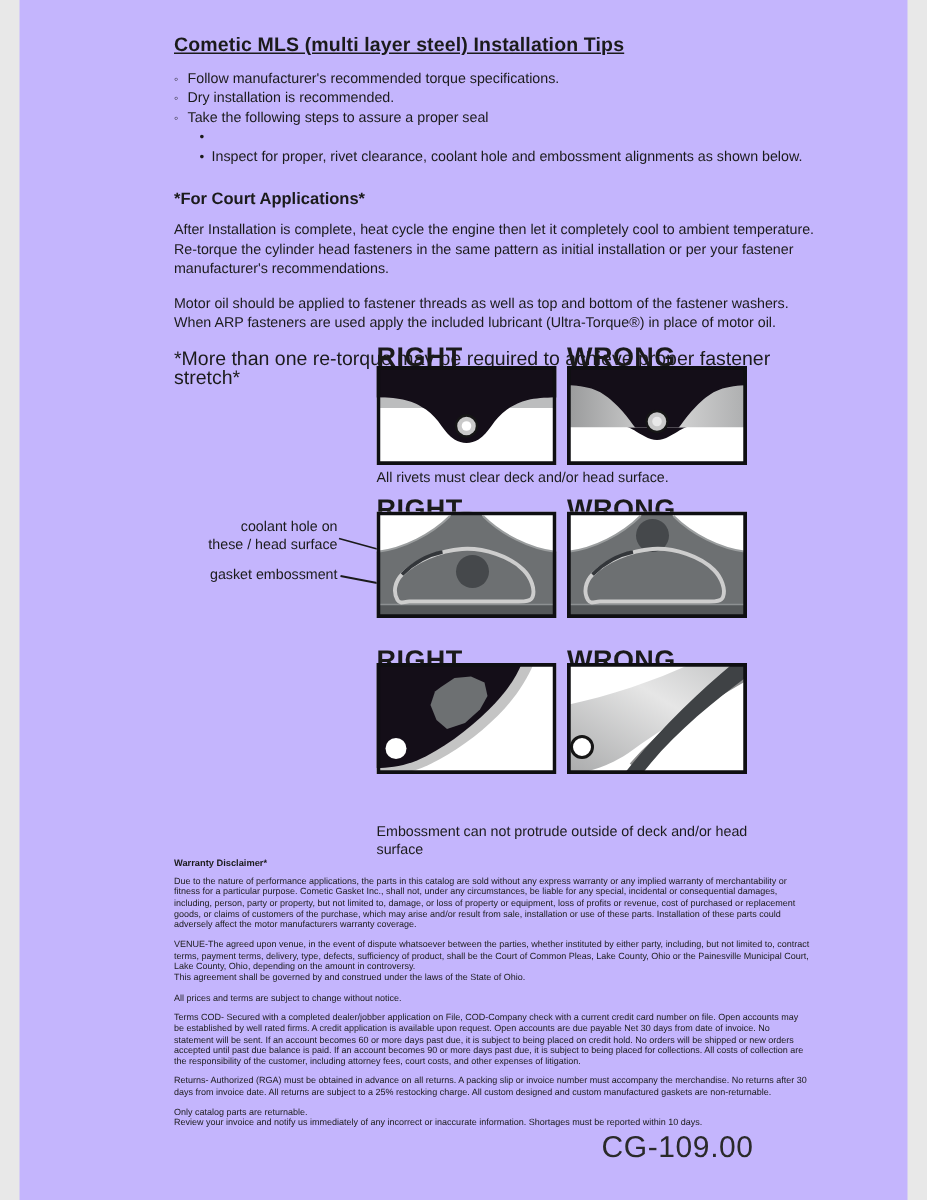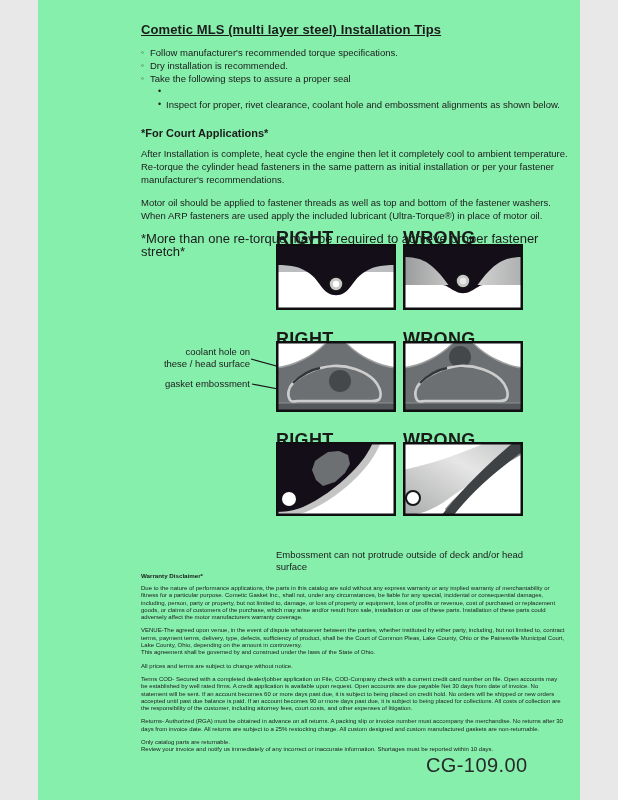--- a/index.html
+++ b/index.html
@@ -1,17 +1,17 @@
 <!DOCTYPE html>
 <html><head>
 <meta charset="utf-8">
 <style>
   html,body{margin:0;padding:0;background:#e8e8e8;}
   .page{
-    position:relative;width:542px;height:800px;background:#86efac;
+    position:relative;width:592px;height:800px;background:#c4b5fd;
     font-family:"Liberation Sans", sans-serif;color:#1b1b1b;overflow:hidden;
     margin:0 auto;
   }
   
   .content{position:absolute;left:103px;top:22px;width:430px;}
   .doc-title{
     font-size:13px;font-weight:bold;text-decoration:underline;
     letter-spacing:.1px;margin:0 0 9px 0;
   }
   .bullets{margin:0;padding:0;list-style:none;font-size:9.5px;line-height:13px;}
@@ -106,20 +106,21 @@
       <rect x="0" y="0" width="120" height="66" fill="#ffffff"></rect>
       <rect x="1" y="13" width="118" height="28" fill="url(#deckG1)"></rect>
       <path d="M0,0 H120 V13 C102,13 95,18 86,27 C77,36 74,44 68,47 C63,50 57,50 52,47 C46,44 43,36 34,27 C25,18 18,13 0,13 Z" fill="#140e18"></path>
       <rect x="1" y="41" width="118" height="24" fill="#ffffff"></rect>
       <path d="M52,47 C46,44 43,41 40,41 L80,41 C77,41 74,44 68,47 C63,50 57,50 52,47 Z" fill="#140e18"></path>
       <circle cx="60" cy="37" r="7" fill="#c9c9c9" stroke="#161616" stroke-width="1.6"></circle>
       <circle cx="60" cy="37" r="3.2" fill="#e9e9e9"></circle>
       <rect x="1.25" y="1.25" width="117.5" height="63.5" fill="none" stroke="#0f0f12" stroke-width="2.5"></rect>
     </svg>
   </div>
+  <div class="dg-caption" style="top:313px;">All rivets must clear deck and/or head surface.</div>
 
   <div class="dg-label" style="left:238px;top:329px;">RIGHT</div>
   <div class="dg-label" style="left:365px;top:329px;">WRONG</div>
 
   <div class="ann" style="top:346px;">
     <span>coolant hole on</span><br>
     <span>these / head surface</span>
   </div>
   <div class="ann" style="top:378px;">
     <span>gasket embossment</span>

